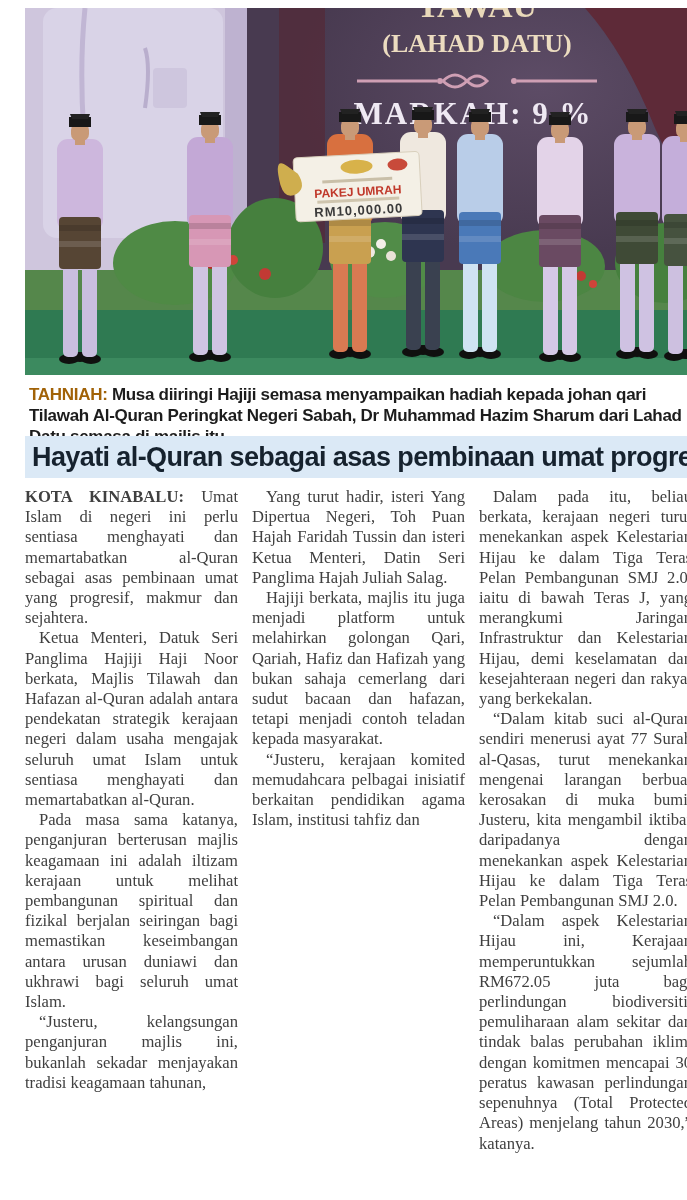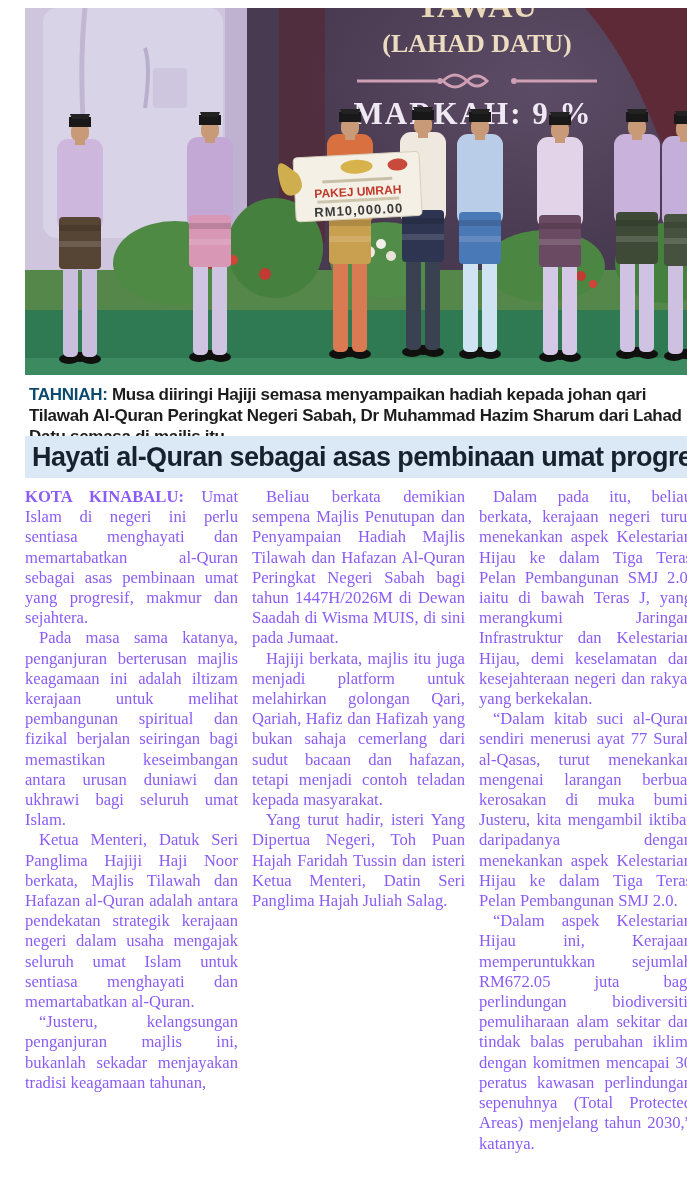--- a/index.html
+++ b/index.html
@@ -33,21 +33,21 @@
     left: 14px; top: 384px;
     width: 662px;
     font-family: "Liberation Sans", sans-serif;
     font-weight: bold;
     font-size: 17px;
     line-height: 21px;
     letter-spacing: -0.3px;
     color: #1c1c1c;
     text-align: left;
   }
-  .caption .lead { color: #0c4a6e; }
+  .caption .lead { color: #a16207; }
 
   
   .headline-bar {
     position: absolute;
     left: 10px; top: 436px;
     width: 667px; height: 42px;
     background: #dbe9f6;
     display: flex;
     align-items: center;
   }
@@ -66,21 +66,21 @@
     position: absolute;
     left: 10px; top: 487px;
     width: 667px; height: 708px;
     display: flex;
     gap: 14px;
   }
   .col {
     width: 213px;
     font-size: 16.6px;
     line-height: 20.2px;
-    color: #8b5cf6;
+    color: #404040;
     text-align: justify;
   }
   .col p { margin: 0; }
   .col p.ind { text-indent: 14px; }
   .dateline { font-weight: bold; }
 </style>
 </head>
 <body>
 
 <div class="page">
@@ -199,28 +199,28 @@
 
   <p class="caption"><span class="lead">TAHNIAH:</span><span> Musa diiringi Hajiji semasa menyampaikan hadiah kepada johan qari Tilawah Al-Quran Peringkat Negeri Sabah, Dr Muhammad Hazim Sharum dari Lahad Datu semasa di majlis itu.</span></p>
 
   <div class="headline-bar">
     <h1>Hayati al-Quran sebagai asas pembinaan umat progresif, sejahtera</h1>
   </div>
 
   <div class="body">
     <div class="col">
       <p><span class="dateline">KOTA KINABALU:</span><span> Umat Islam di negeri ini perlu sentiasa menghayati dan memartabatkan al-Quran sebagai asas pembinaan umat yang progresif, makmur dan sejahtera.</span></p>
+      <p class="ind">Ketua Menteri, Datuk Seri Panglima Hajiji Haji Noor berkata, Majlis Tilawah dan Hafazan al-Quran adalah antara pendekatan strategik kerajaan negeri dalam usaha mengajak seluruh umat Islam untuk sentiasa menghayati dan memartabatkan al-Quran.</p>
       <p class="ind">Pada masa sama katanya, penganjuran berterusan majlis keagamaan ini adalah iltizam kerajaan untuk melihat pembangunan spiritual dan fizikal berjalan seiringan bagi memastikan keseimbangan antara urusan duniawi dan ukhrawi bagi seluruh umat Islam.</p>
-      <p class="ind">Ketua Menteri, Datuk Seri Panglima Hajiji Haji Noor berkata, Majlis Tilawah dan Hafazan al-Quran adalah antara pendekatan strategik kerajaan negeri dalam usaha mengajak seluruh umat Islam untuk sentiasa menghayati dan memartabatkan al-Quran.</p>
       <p class="ind">“Justeru, kelangsungan penganjuran majlis ini, bukanlah sekadar menjayakan tradisi keagamaan tahunan,</p>
     </div>
     <div class="col">
-      <p class="ind">Beliau berkata demikian sempena Majlis Penutupan dan Penyampaian Hadiah Majlis Tilawah dan Hafazan Al-Quran Peringkat Negeri Sabah bagi tahun 1447H/2026M di Dewan Saadah di Wisma MUIS, di sini pada Jumaat.</p>
+      <p class="ind">Yang turut hadir, isteri Yang Dipertua Negeri, Toh Puan Hajah Faridah Tussin dan isteri Ketua Menteri, Datin Seri Panglima Hajah Juliah Salag.</p>
       <p class="ind">Hajiji berkata, majlis itu juga menjadi platform untuk melahirkan golongan Qari, Qariah, Hafiz dan Hafizah yang bukan sahaja cemerlang dari sudut bacaan dan hafazan, tetapi menjadi contoh teladan kepada masyarakat.</p>
-      <p class="ind">Yang turut hadir, isteri Yang Dipertua Negeri, Toh Puan Hajah Faridah Tussin dan isteri Ketua Menteri, Datin Seri Panglima Hajah Juliah Salag.</p>
+      <p class="ind">“Justeru, kerajaan komited memudahcara pelbagai inisiatif berkaitan pendidikan agama Islam, institusi tahfiz dan</p>
     </div>
     <div class="col">
       <p class="ind">Dalam pada itu, beliau berkata, kerajaan negeri turut menekankan aspek Kelestarian Hijau ke dalam Tiga Teras Pelan Pembangunan SMJ 2.0, iaitu di bawah Teras J, yang merangkumi Jaringan Infrastruktur dan Kelestarian Hijau, demi keselamatan dan kesejahteraan negeri dan rakyat yang berkekalan.</p>
       <p class="ind">“Dalam kitab suci al-Quran sendiri menerusi ayat 77 Surah al-Qasas, turut menekankan mengenai larangan berbuat kerosakan di muka bumi. Justeru, kita mengambil iktibar daripadanya dengan menekankan aspek Kelestarian Hijau ke dalam Tiga Teras Pelan Pembangunan SMJ 2.0.</p>
       <p class="ind">“Dalam aspek Kelestarian Hijau ini, Kerajaan memperuntukkan sejumlah RM672.05 juta bagi perlindungan biodiversiti, pemuliharaan alam sekitar dan tindak balas perubahan iklim, dengan komitmen mencapai 30 peratus kawasan perlindungan sepenuhnya (Total Protected Areas) menjelang tahun 2030,” katanya.</p>
     </div>
   </div>
 
 </div>
 

